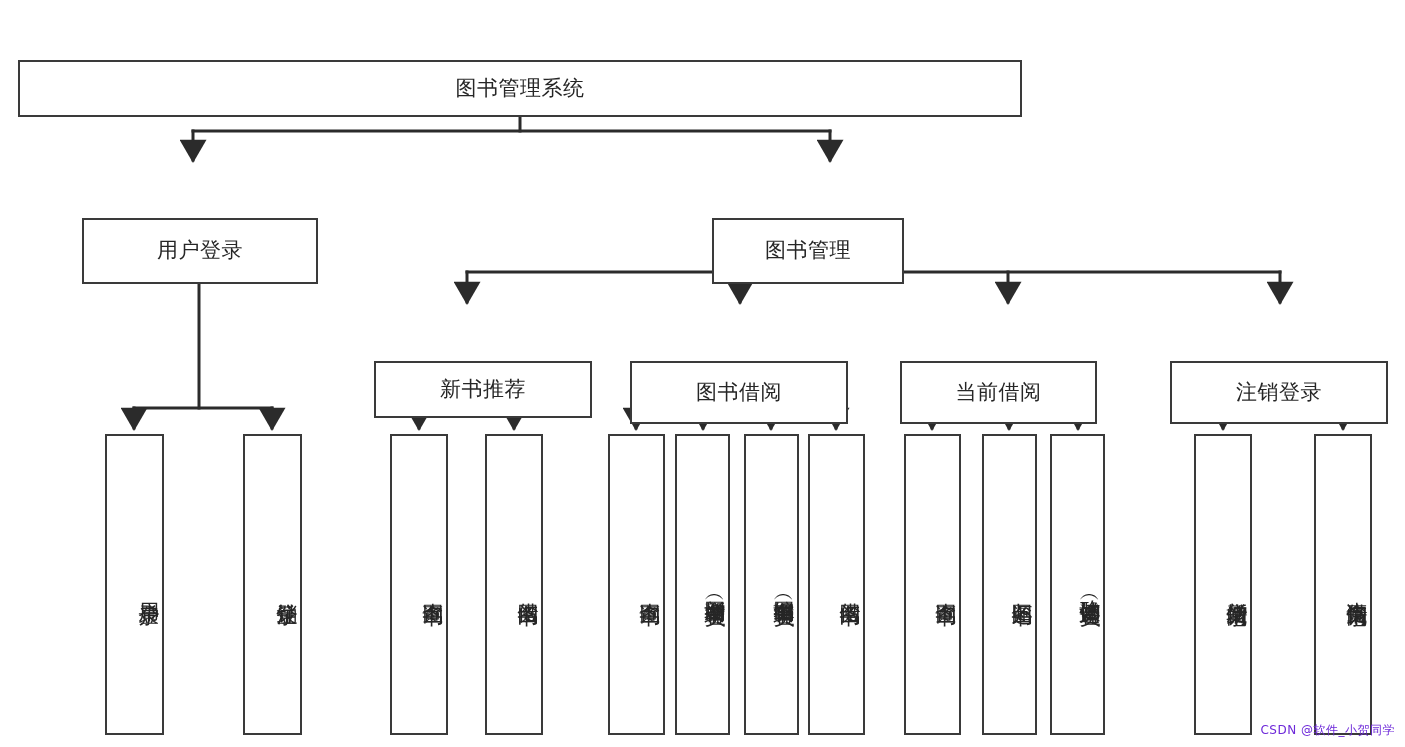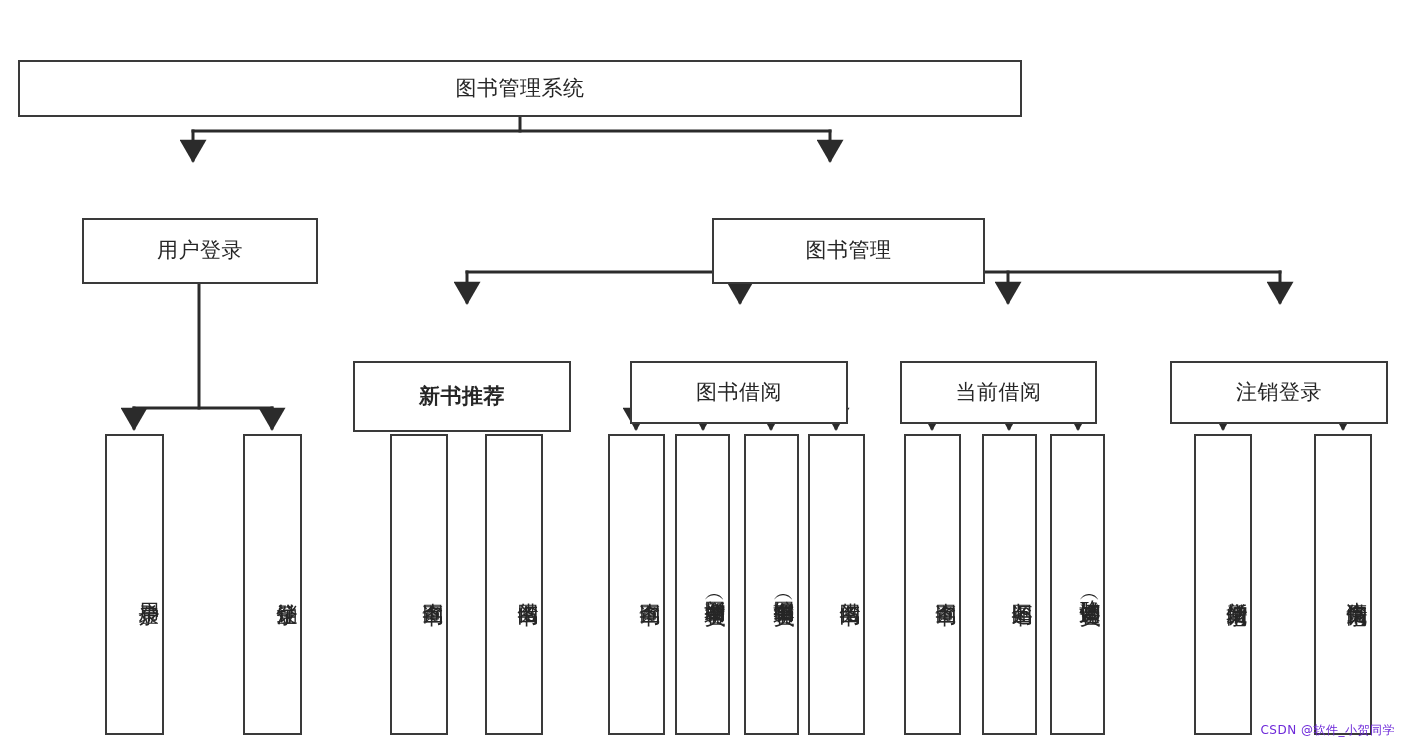--- a/index.html
+++ b/index.html
@@ -113,23 +113,23 @@
       <path d="M 1279 376 L 1279 406"></path>
       <path d="M 1223 406 L 1343 406"></path>
       <path d="M 1223 406 L 1223 428" marker-end="url(#arrow)"></path>
       <path d="M 1343 406 L 1343 428" marker-end="url(#arrow)"></path>
     </g>
   </svg>
 
   <div class="node node-h" style="left:18px; top:12px; width:1004px; height:57px;">图书管理系统</div>
 
   <div class="node node-h" style="left:82px; top:170px; width:236px; height:66px;">用户登录</div>
-  <div class="node node-h" style="left:712px; top:170px; width:273px; height:66px;">图书管理</div>
+  <div class="node node-h" style="left:712px; top:170px; width:192px; height:66px;">图书管理</div>
 
-  <div class="node node-h" style="left:353px; top:313px; width:218px; height:71px;font-weight:bold;">新书推荐</div>
+  <div class="node node-h" style="left:374px; top:313px; width:218px; height:57px;">新书推荐</div>
   <div class="node node-h" style="left:630px; top:313px; width:218px; height:63px;">图书借阅</div>
   <div class="node node-h" style="left:900px; top:313px; width:197px; height:63px;">当前借阅</div>
   <div class="node node-h" style="left:1170px; top:313px; width:218px; height:63px;">注销登录</div>
 
   <div class="node node-v" style="left:105px; top:434px; width:59px; height:301px;">用户登录</div>
   <div class="node node-v" style="left:243px; top:434px; width:59px; height:301px;">注销登录</div>
 
   <div class="node node-v" style="left:390px; top:434px; width:58px; height:301px;">查询图书</div>
   <div class="node node-v" style="left:485px; top:434px; width:58px; height:301px;">借阅图书</div>
 

